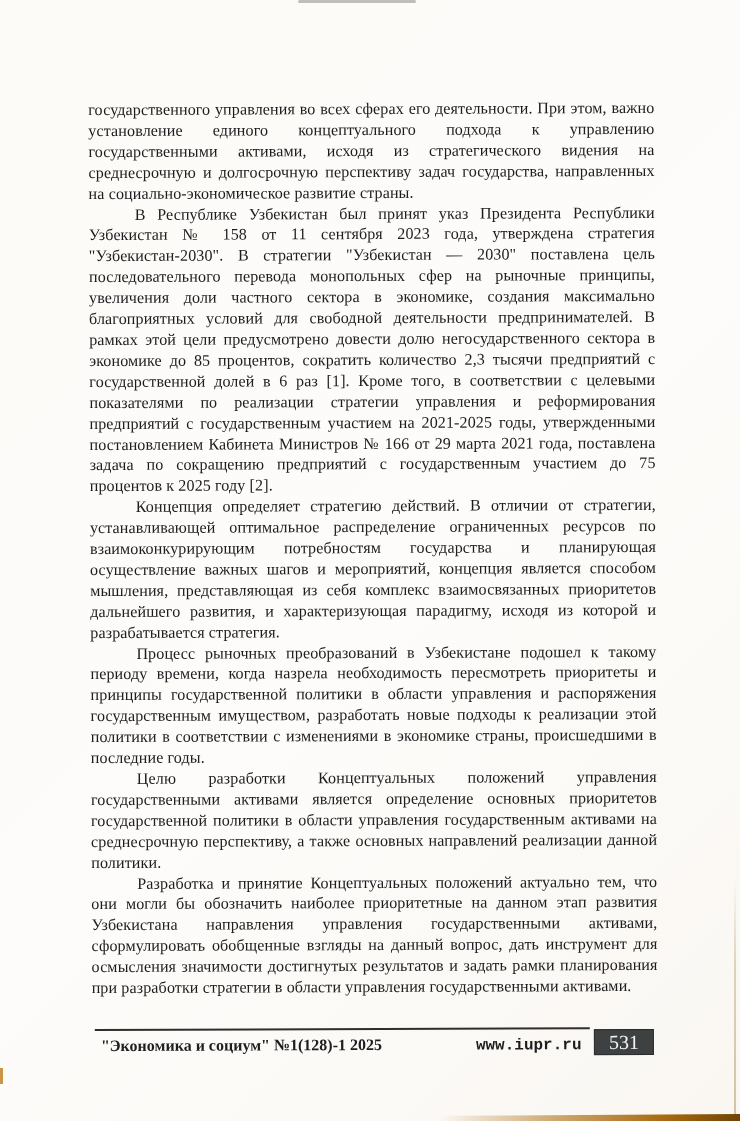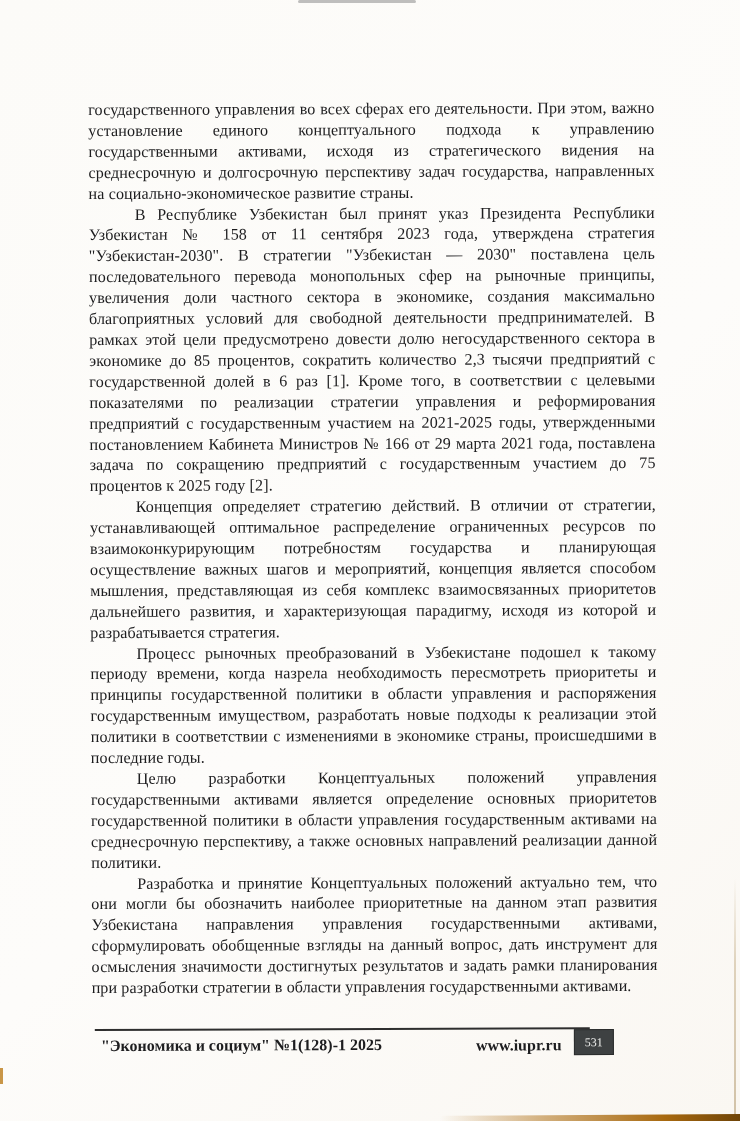--- a/index.html
+++ b/index.html
@@ -64,30 +64,31 @@
     font-weight: bold;
     white-space: nowrap;
   }
   .footer-site {
     position: absolute;
     left: 474px;
     top: 9px;
     font-size: 16px;
     font-weight: bold;
     white-space: nowrap;
+    font-family: Liberation Mono, monospace;
   }
   .footer-badge {
     position: absolute;
-    left: 572px;
+    left: 592px;
     top: 2px;
-    width: 40px;
+    width: 60px;
     height: 26px;
     background: #3e4142;
     color: #f4f4f2;
-    font-size: 12px;
+    font-size: 20px;
     line-height: 26px;
     text-align: center;
     box-shadow: 0 0 0 1px #2a2c2c inset;
   }
 
   
   .artifact { position: absolute; pointer-events: none; }
   .top-smudge {
     left: 298px;
     top: 0;

